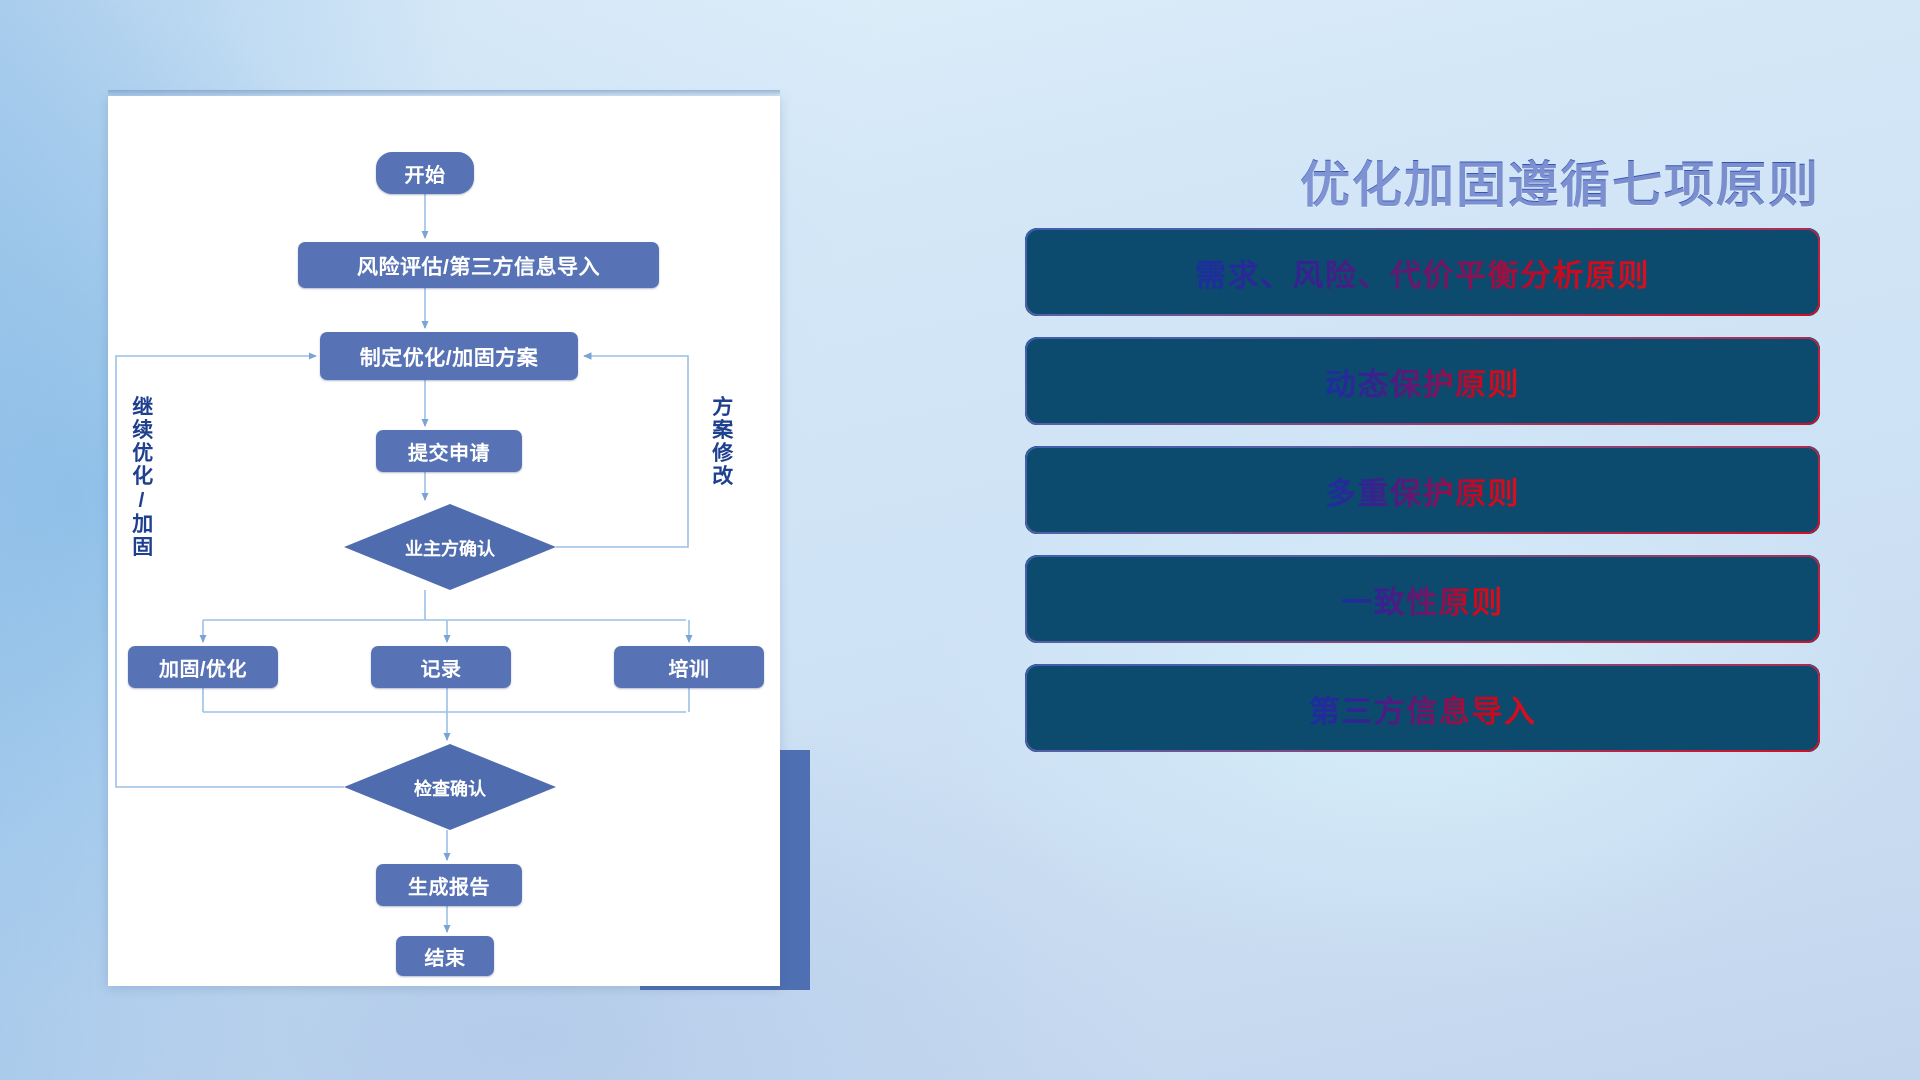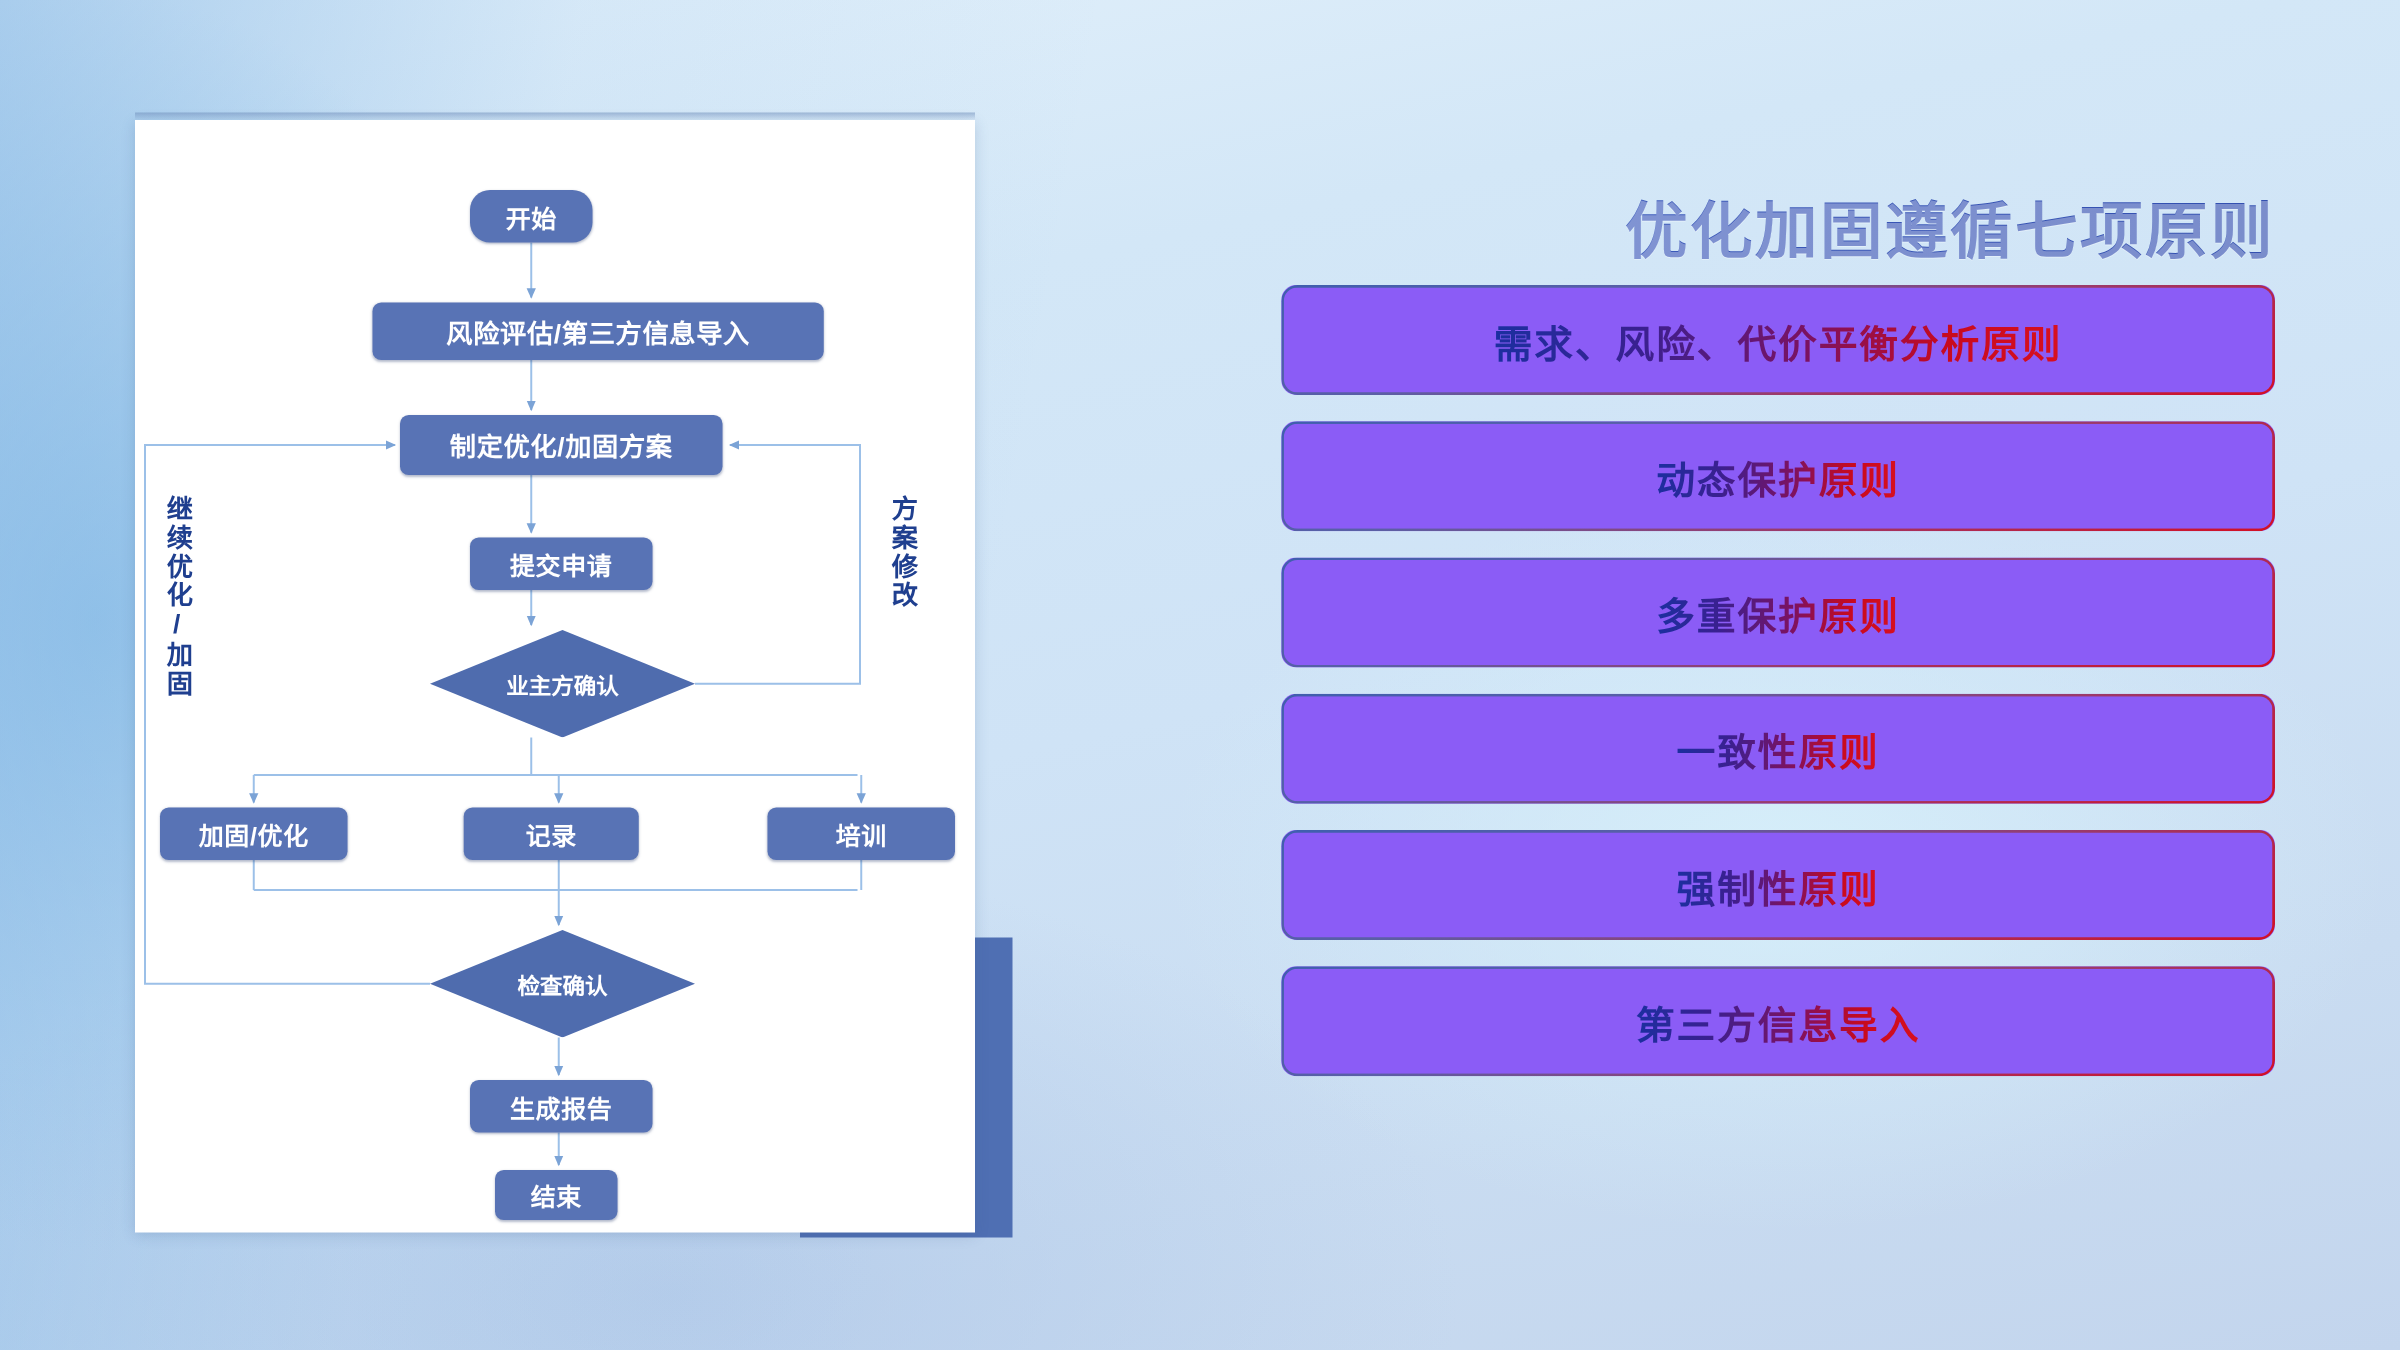--- a/index.html
+++ b/index.html
@@ -70,21 +70,21 @@
     -webkit-background-clip:text;background-clip:text;
     -webkit-text-fill-color:transparent;color:#3a57b8;
     text-shadow:0 1px 0 rgba(255,255,255,.35);
   }
 
   #cards{position:absolute;left:1025px;top:228px;width:795px;}
   .pcard{
     position:relative;box-sizing:border-box;
     height:88px;margin-bottom:21px;
     border-radius:12px;
-    background:#8b5cf6;
+    background:#0c4a6e;
     border:2px solid transparent;
     display:flex;align-items:center;justify-content:center;
   }
   
   .pcard::before{
     content:"";position:absolute;inset:-2px;border-radius:13px;pointer-events:none;
     background:
       linear-gradient(160deg,#3f5fae 0%,#5a5fa6 30%,#9b3a6a 62%,#d40f23 100%);
     -webkit-mask:
       linear-gradient(#000 0 0) content-box,
@@ -214,18 +214,15 @@
   <div class="pcard">
     <span class="pcard-label">动态保护原则</span>
   </div>
   <div class="pcard">
     <span class="pcard-label">多重保护原则</span>
   </div>
   <div class="pcard">
     <span class="pcard-label">一致性原则</span>
   </div>
   <div class="pcard">
-    <span class="pcard-label">强制性原则</span>
-  </div>
-  <div class="pcard">
     <span class="pcard-label">第三方信息导入</span>
   </div>
 </div>
 
 </body></html>

